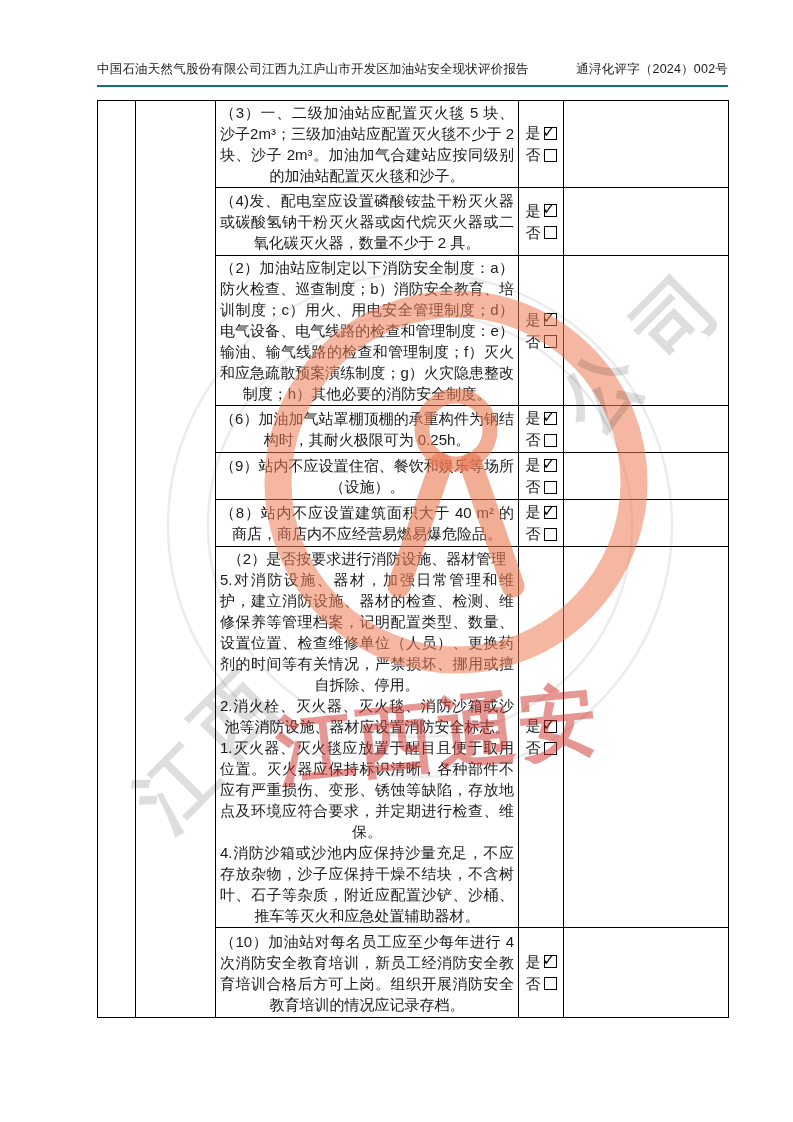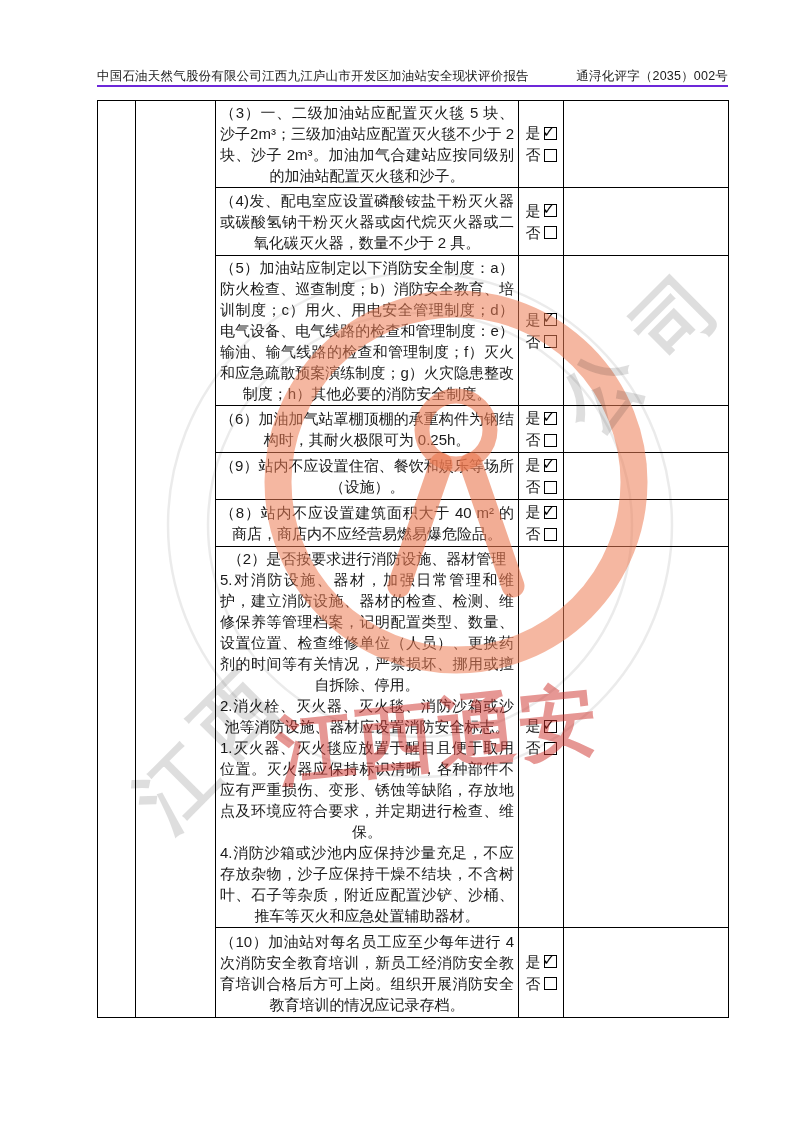--- a/index.html
+++ b/index.html
@@ -8,23 +8,23 @@
     width:793px;height:1122px;
     margin:0 auto;
     background:#ffffff;
     font-family:"Liberation Sans","DejaVu Sans",sans-serif;
     color:#1a1a1a;
     overflow:hidden;
   }
   
   .header{
     position:absolute;left:97px;top:58px;width:631px;height:29px;
-    border-bottom:2px solid #6d28d9;
+    border-bottom:2px solid #0f766e;
     display:flex;justify-content:space-between;align-items:flex-end;
-    padding-bottom:0;box-sizing:border-box;
+    padding-bottom:7px;box-sizing:border-box;
     font-size:12.5px;letter-spacing:0.2px;white-space:nowrap;
   }
   
   table.checklist{
     position:absolute;left:97px;top:100px;
     border-collapse:collapse;table-layout:fixed;
     width:631px;
     z-index:1;
   }
   table.checklist td{
@@ -78,21 +78,21 @@
     text-align:center;font-size:12px;color:#444;
   }
 </style>
 </head>
 <body>
 
 <div class="page">
 
   <div class="header">
     <span>中国石油天然气股份有限公司江西九江庐山市开发区加油站安全现状评价报告</span>
-    <span>通浔化评字（2035）002号</span>
+    <span>通浔化评字（2024）002号</span>
   </div>
 
   <table class="checklist">
     <colgroup>
       <col style="width:38px">
         <col style="width:80px">
       <col style="width:303px">
         <col style="width:45px">
         <col style="width:165px">
     </colgroup>
@@ -126,21 +126,21 @@
             </div>
             <div class="ansline">
               <span>否</span>
               <span class="cb"></span>
             </div>
           </td>
           <td class="remark"></td>
         </tr>
         <tr>
           <td class="content">
-            <div class="para">（5）加油站应制定以下消防安全制度：a）防火检查、巡查制度；b）消防安全教育、培训制度；c）用火、用电安全管理制度；d）电气设备、电气线路的检查和管理制度：e）输油、输气线路的检查和管理制度；f）灭火和应急疏散预案演练制度；g）火灾隐患整改制度；h）其他必要的消防安全制度。</div>
+            <div class="para">（2）加油站应制定以下消防安全制度：a）防火检查、巡查制度；b）消防安全教育、培训制度；c）用火、用电安全管理制度；d）电气设备、电气线路的检查和管理制度：e）输油、输气线路的检查和管理制度；f）灭火和应急疏散预案演练制度；g）火灾隐患整改制度；h）其他必要的消防安全制度。</div>
           </td>
           <td class="answer">
             <div class="ansline">
               <span>是</span>
               <span class="cb checked"></span>
             </div>
             <div class="ansline">
               <span>否</span>
               <span class="cb"></span>
             </div>

